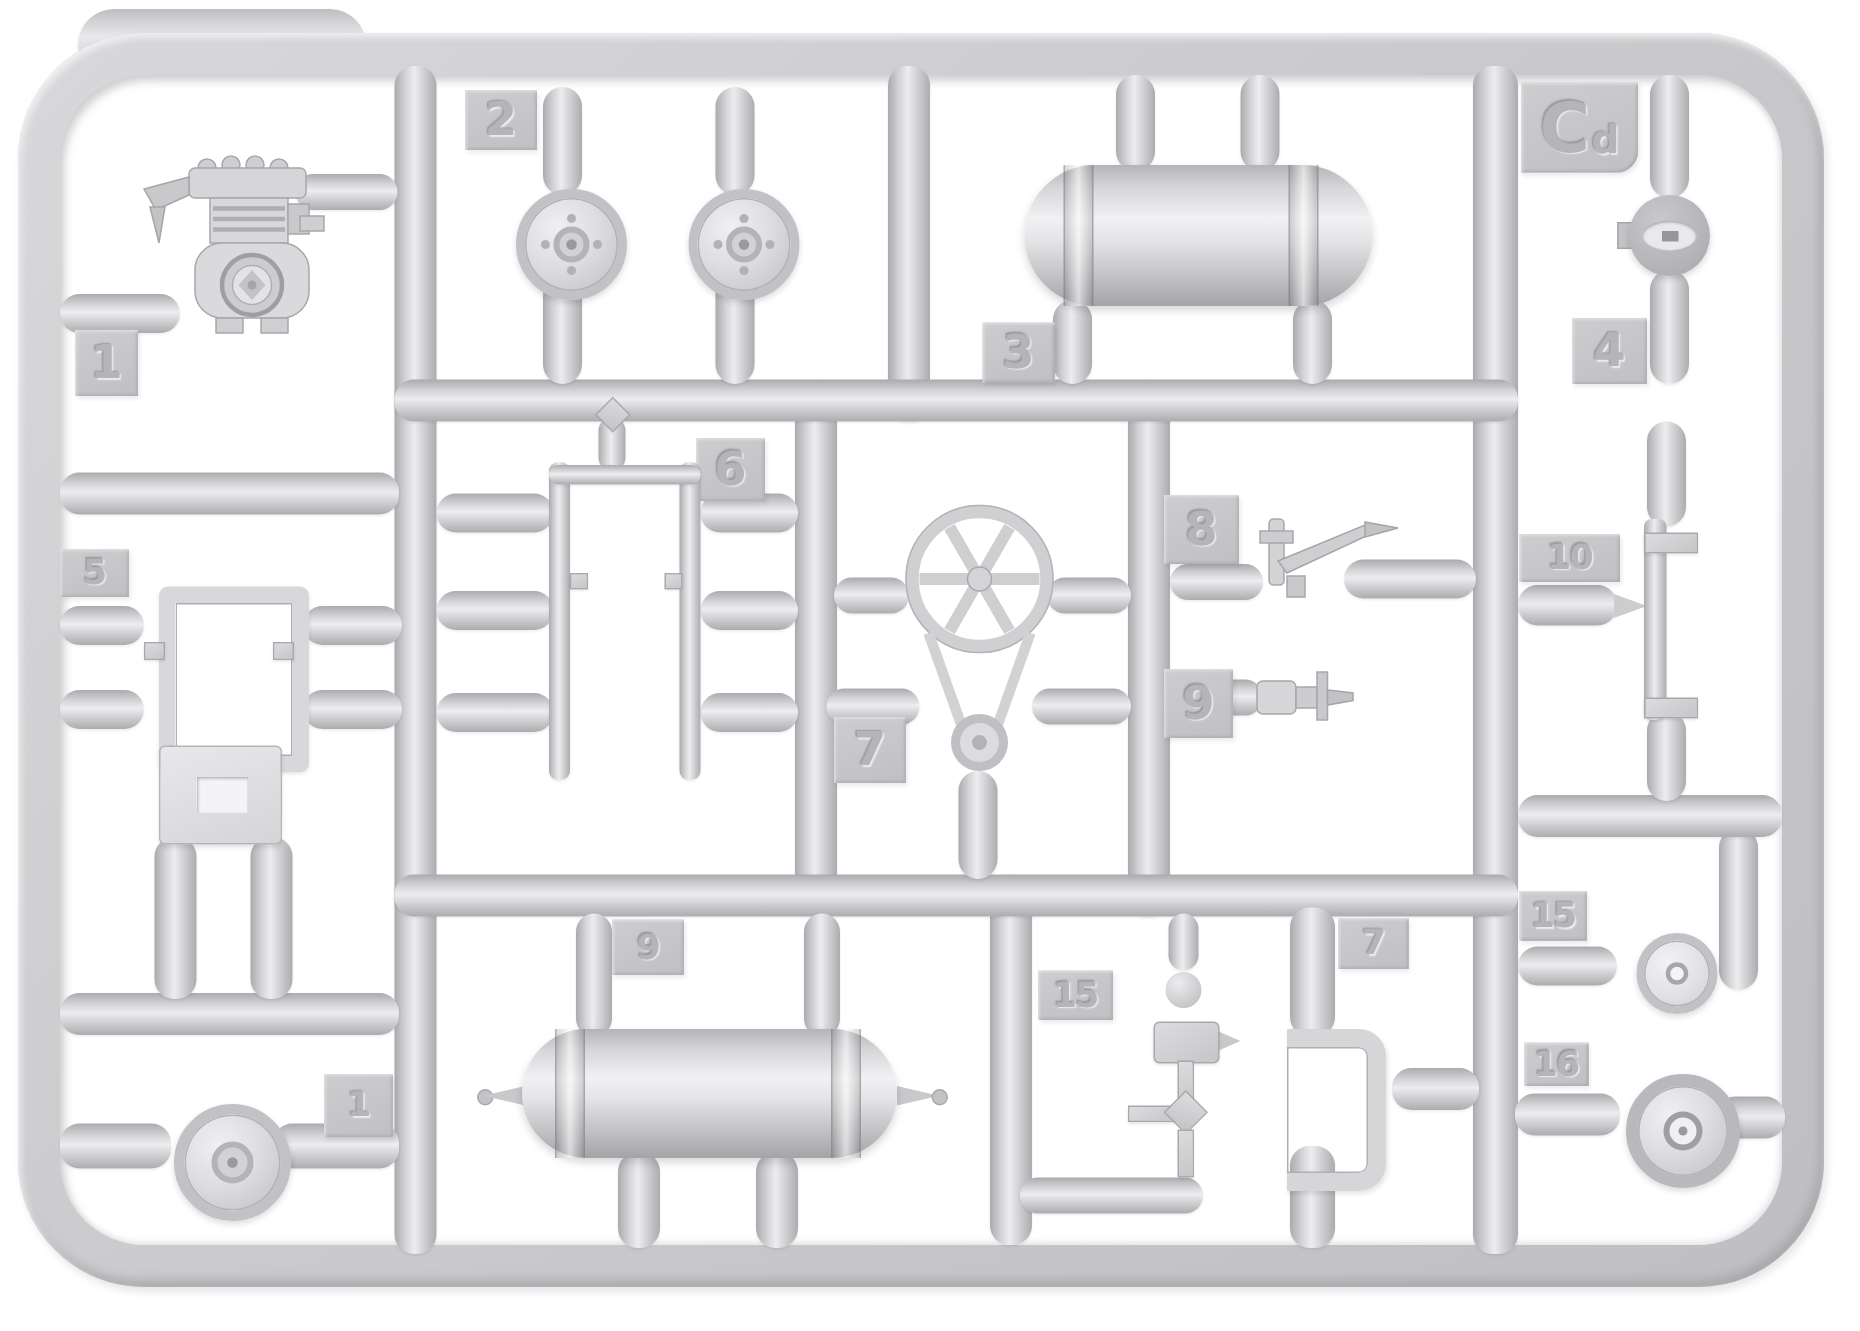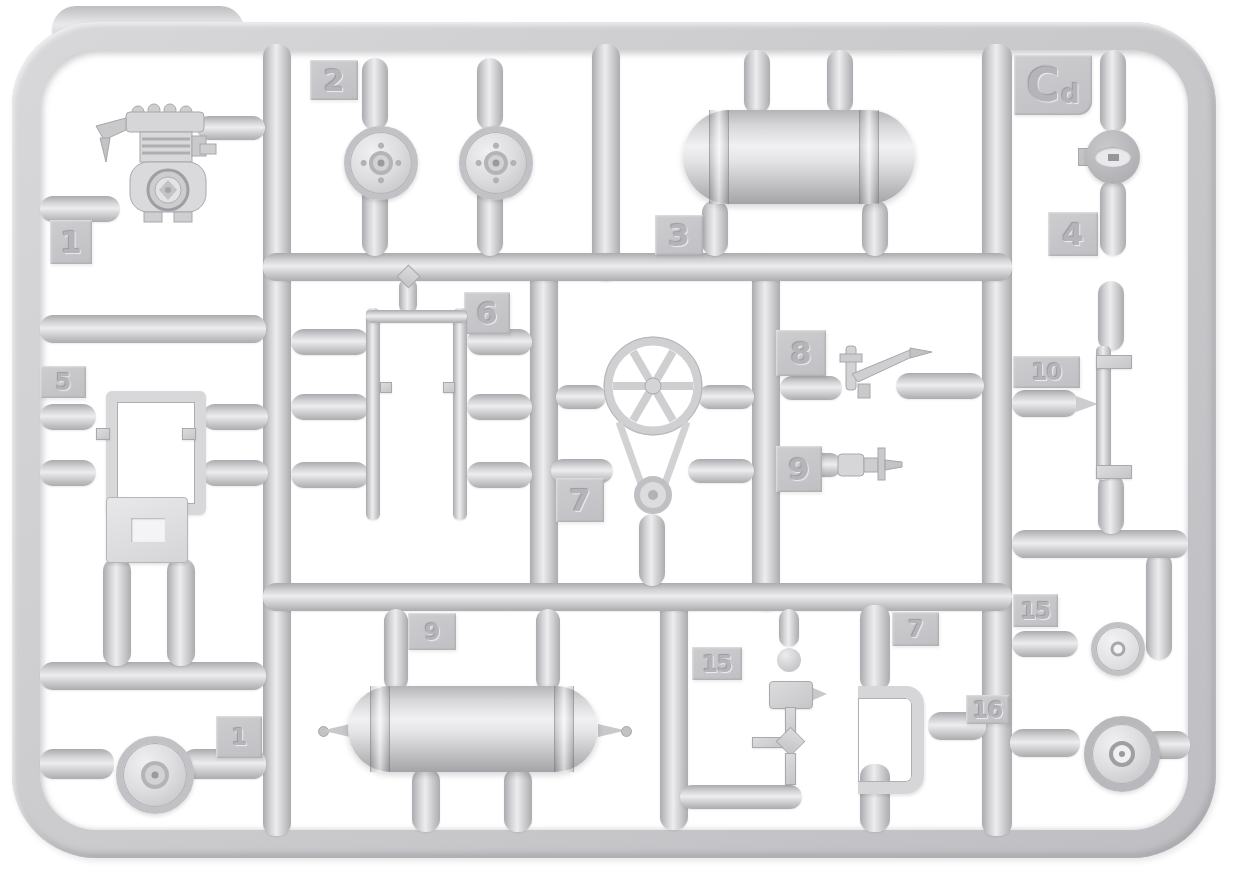--- a/index.html
+++ b/index.html
@@ -136,21 +136,21 @@
   <div class="abs tab fs1" style="left:464px;top:292px;width:46px;height:42px">6</div>
   <div class="abs tab fs1" style="left:556px;top:478px;width:48px;height:44px">7</div>
   <div class="abs tab fs1" style="left:776px;top:330px;width:50px;height:46px">8</div>
   <div class="abs tab fs1" style="left:776px;top:446px;width:46px;height:46px">9</div>
   <div class="abs tab fs2" style="left:1013px;top:356px;width:67px;height:32px">10</div>
   <div class="abs tab fs2" style="left:216px;top:716px;width:46px;height:42px">1</div>
   <div class="abs tab fs2" style="left:408px;top:613px;width:48px;height:37px">9</div>
   <div class="abs tab fs2" style="left:692px;top:647px;width:50px;height:33px">15</div>
   <div class="abs tab fs2" style="left:892px;top:612px;width:47px;height:34px">7</div>
   <div class="abs tab fs2" style="left:1013px;top:594px;width:45px;height:33px">15</div>
-  <div class="abs tab fs2" style="left:966px;top:695px;width:43px;height:29px">16</div>
+  <div class="abs tab fs2" style="left:1016px;top:695px;width:43px;height:29px">16</div>
 
   <svg class="abs" style="left:88px;top:100px" width="160" height="132" viewBox="0 0 160 132">
     <circle cx="50" cy="12" r="6" fill="#cfcfd2" stroke="#a8a8ac"></circle>
     <circle cx="66" cy="10" r="6" fill="#cfcfd2" stroke="#a8a8ac"></circle>
     <circle cx="82" cy="10" r="6" fill="#cfcfd2" stroke="#a8a8ac"></circle>
     <circle cx="98" cy="12" r="6" fill="#cfcfd2" stroke="#a8a8ac"></circle>
     <rect x="38" y="12" width="78" height="20" rx="4" fill="#d6d6d9" stroke="#a8a8ac"></rect>
     <polygon points="8,26 38,18 38,30 16,40" fill="#c9c9cc" stroke="#a6a6aa"></polygon>
     <polygon points="12,38 22,38 18,62" fill="#c3c3c6" stroke="#a6a6aa"></polygon>
     <rect x="52" y="32" width="52" height="30" fill="#d8d8da" stroke="#a8a8ac"></rect>

